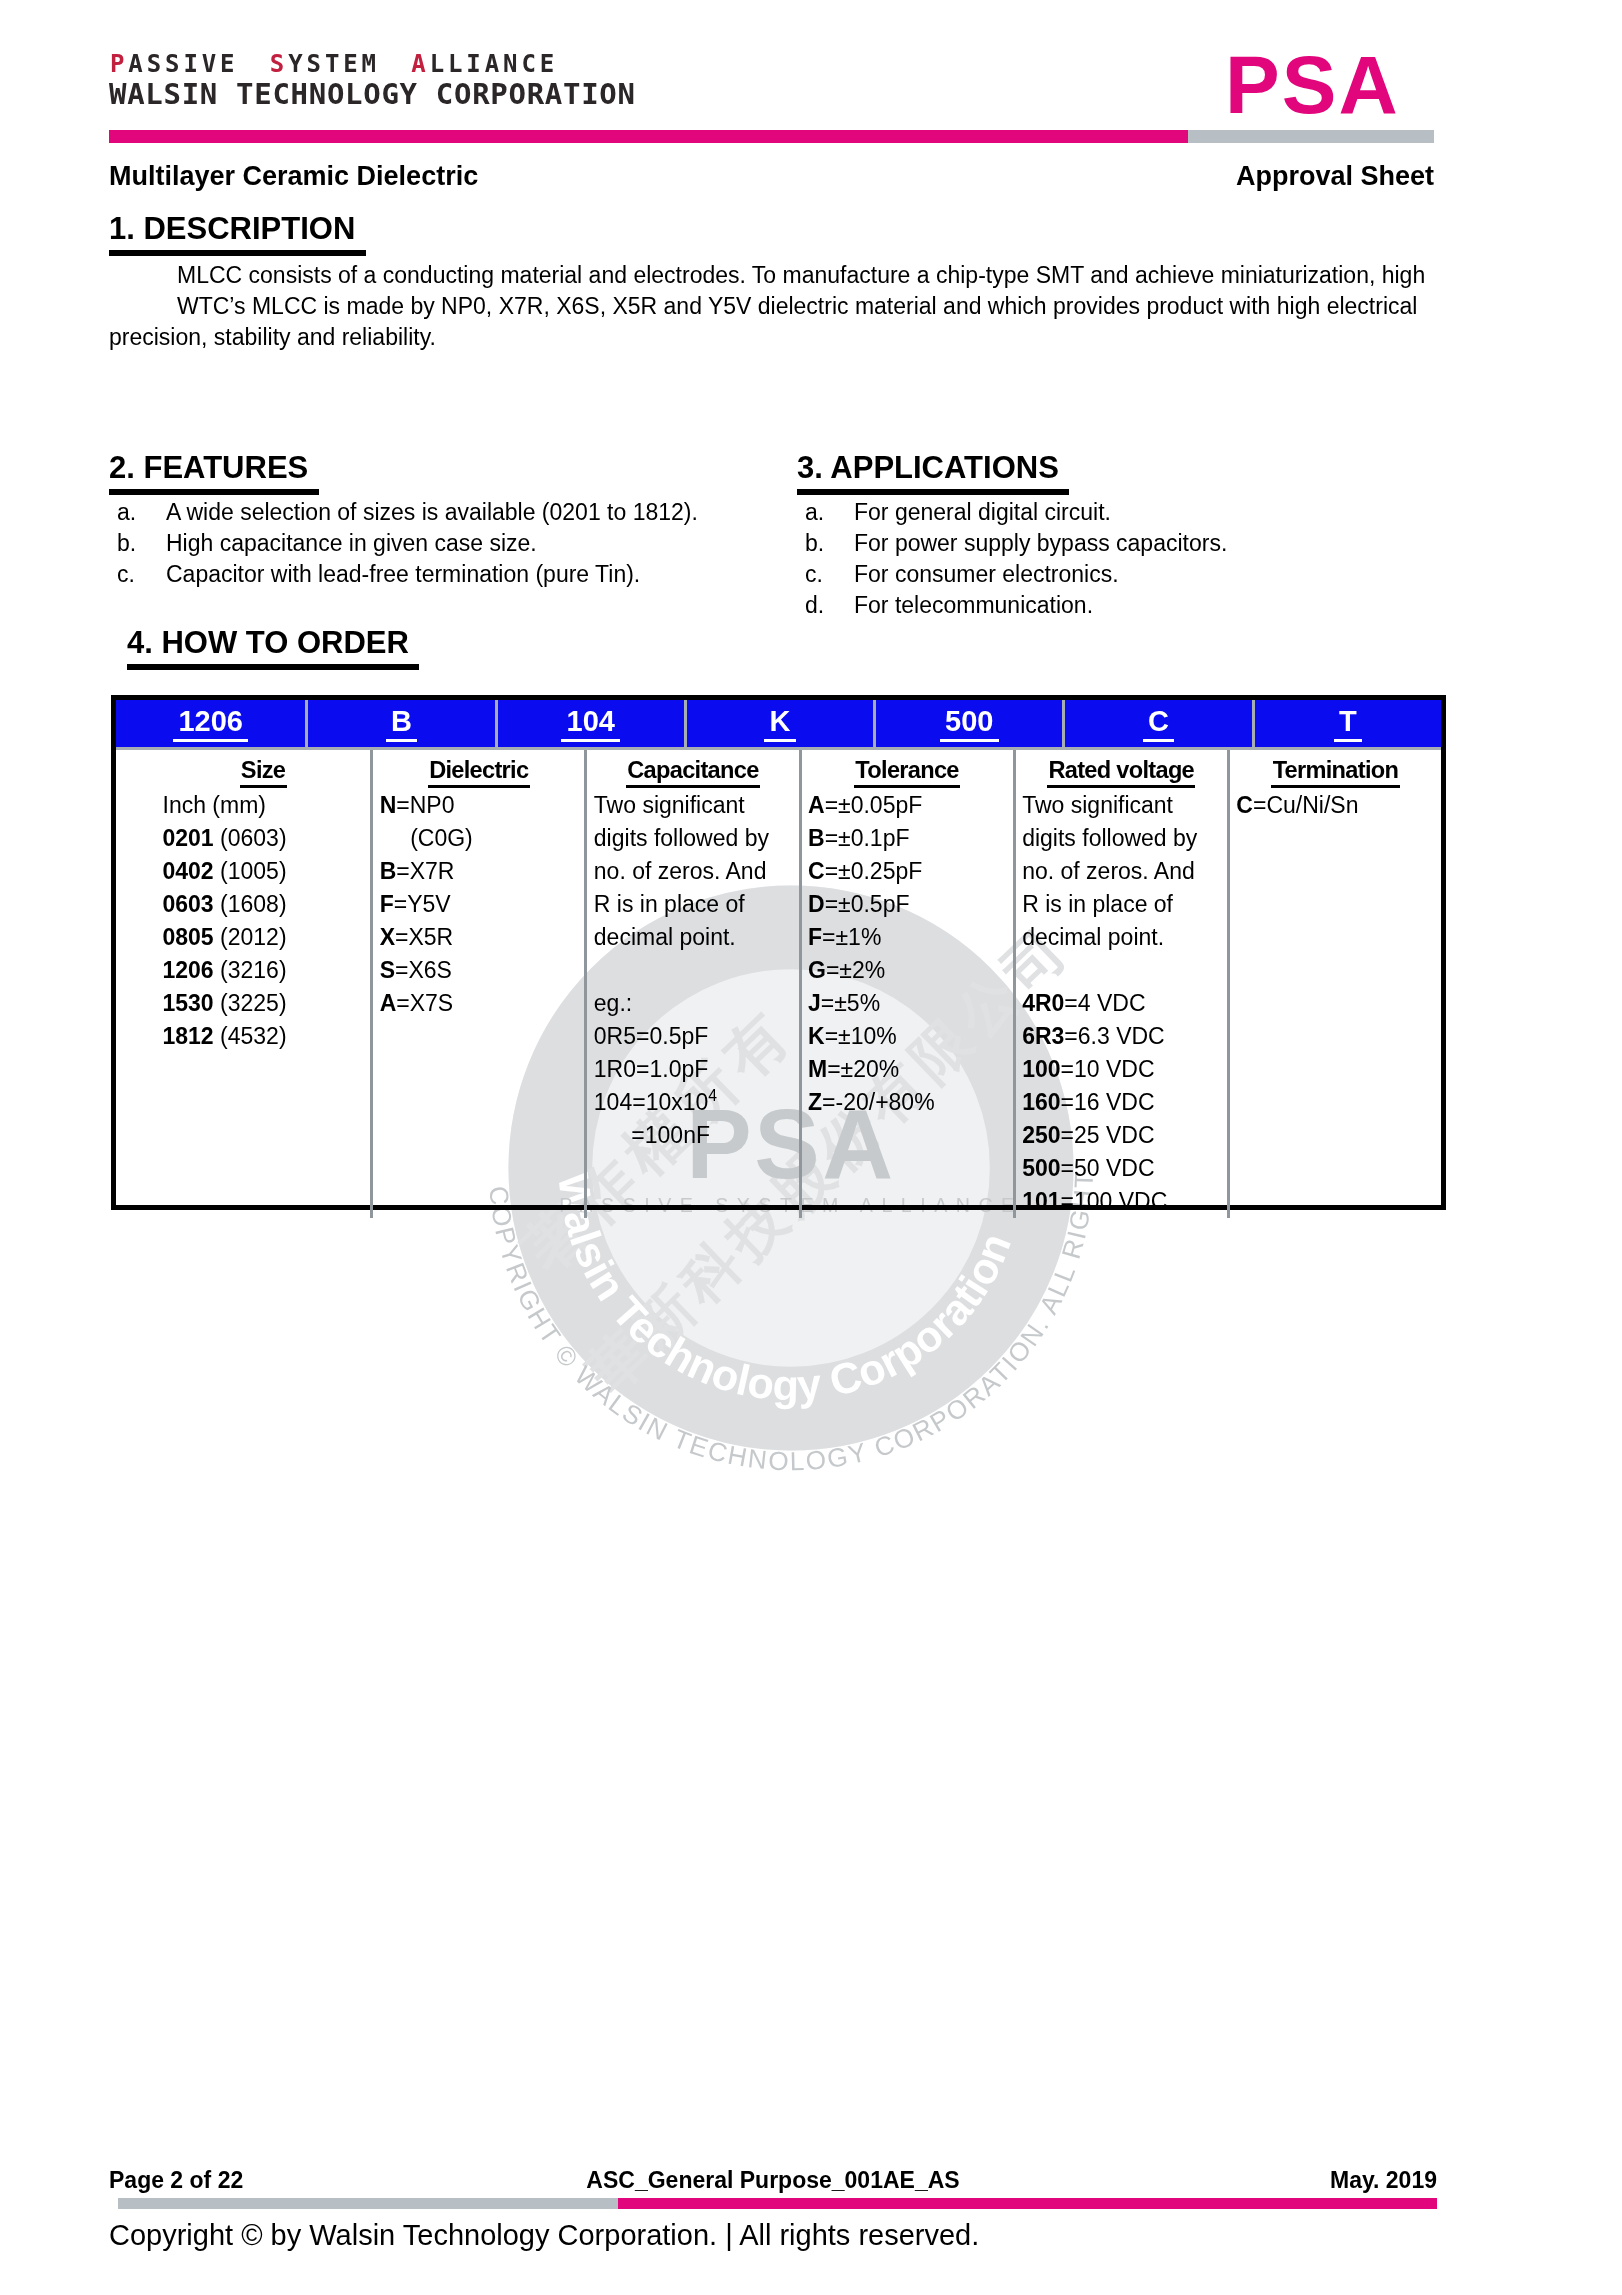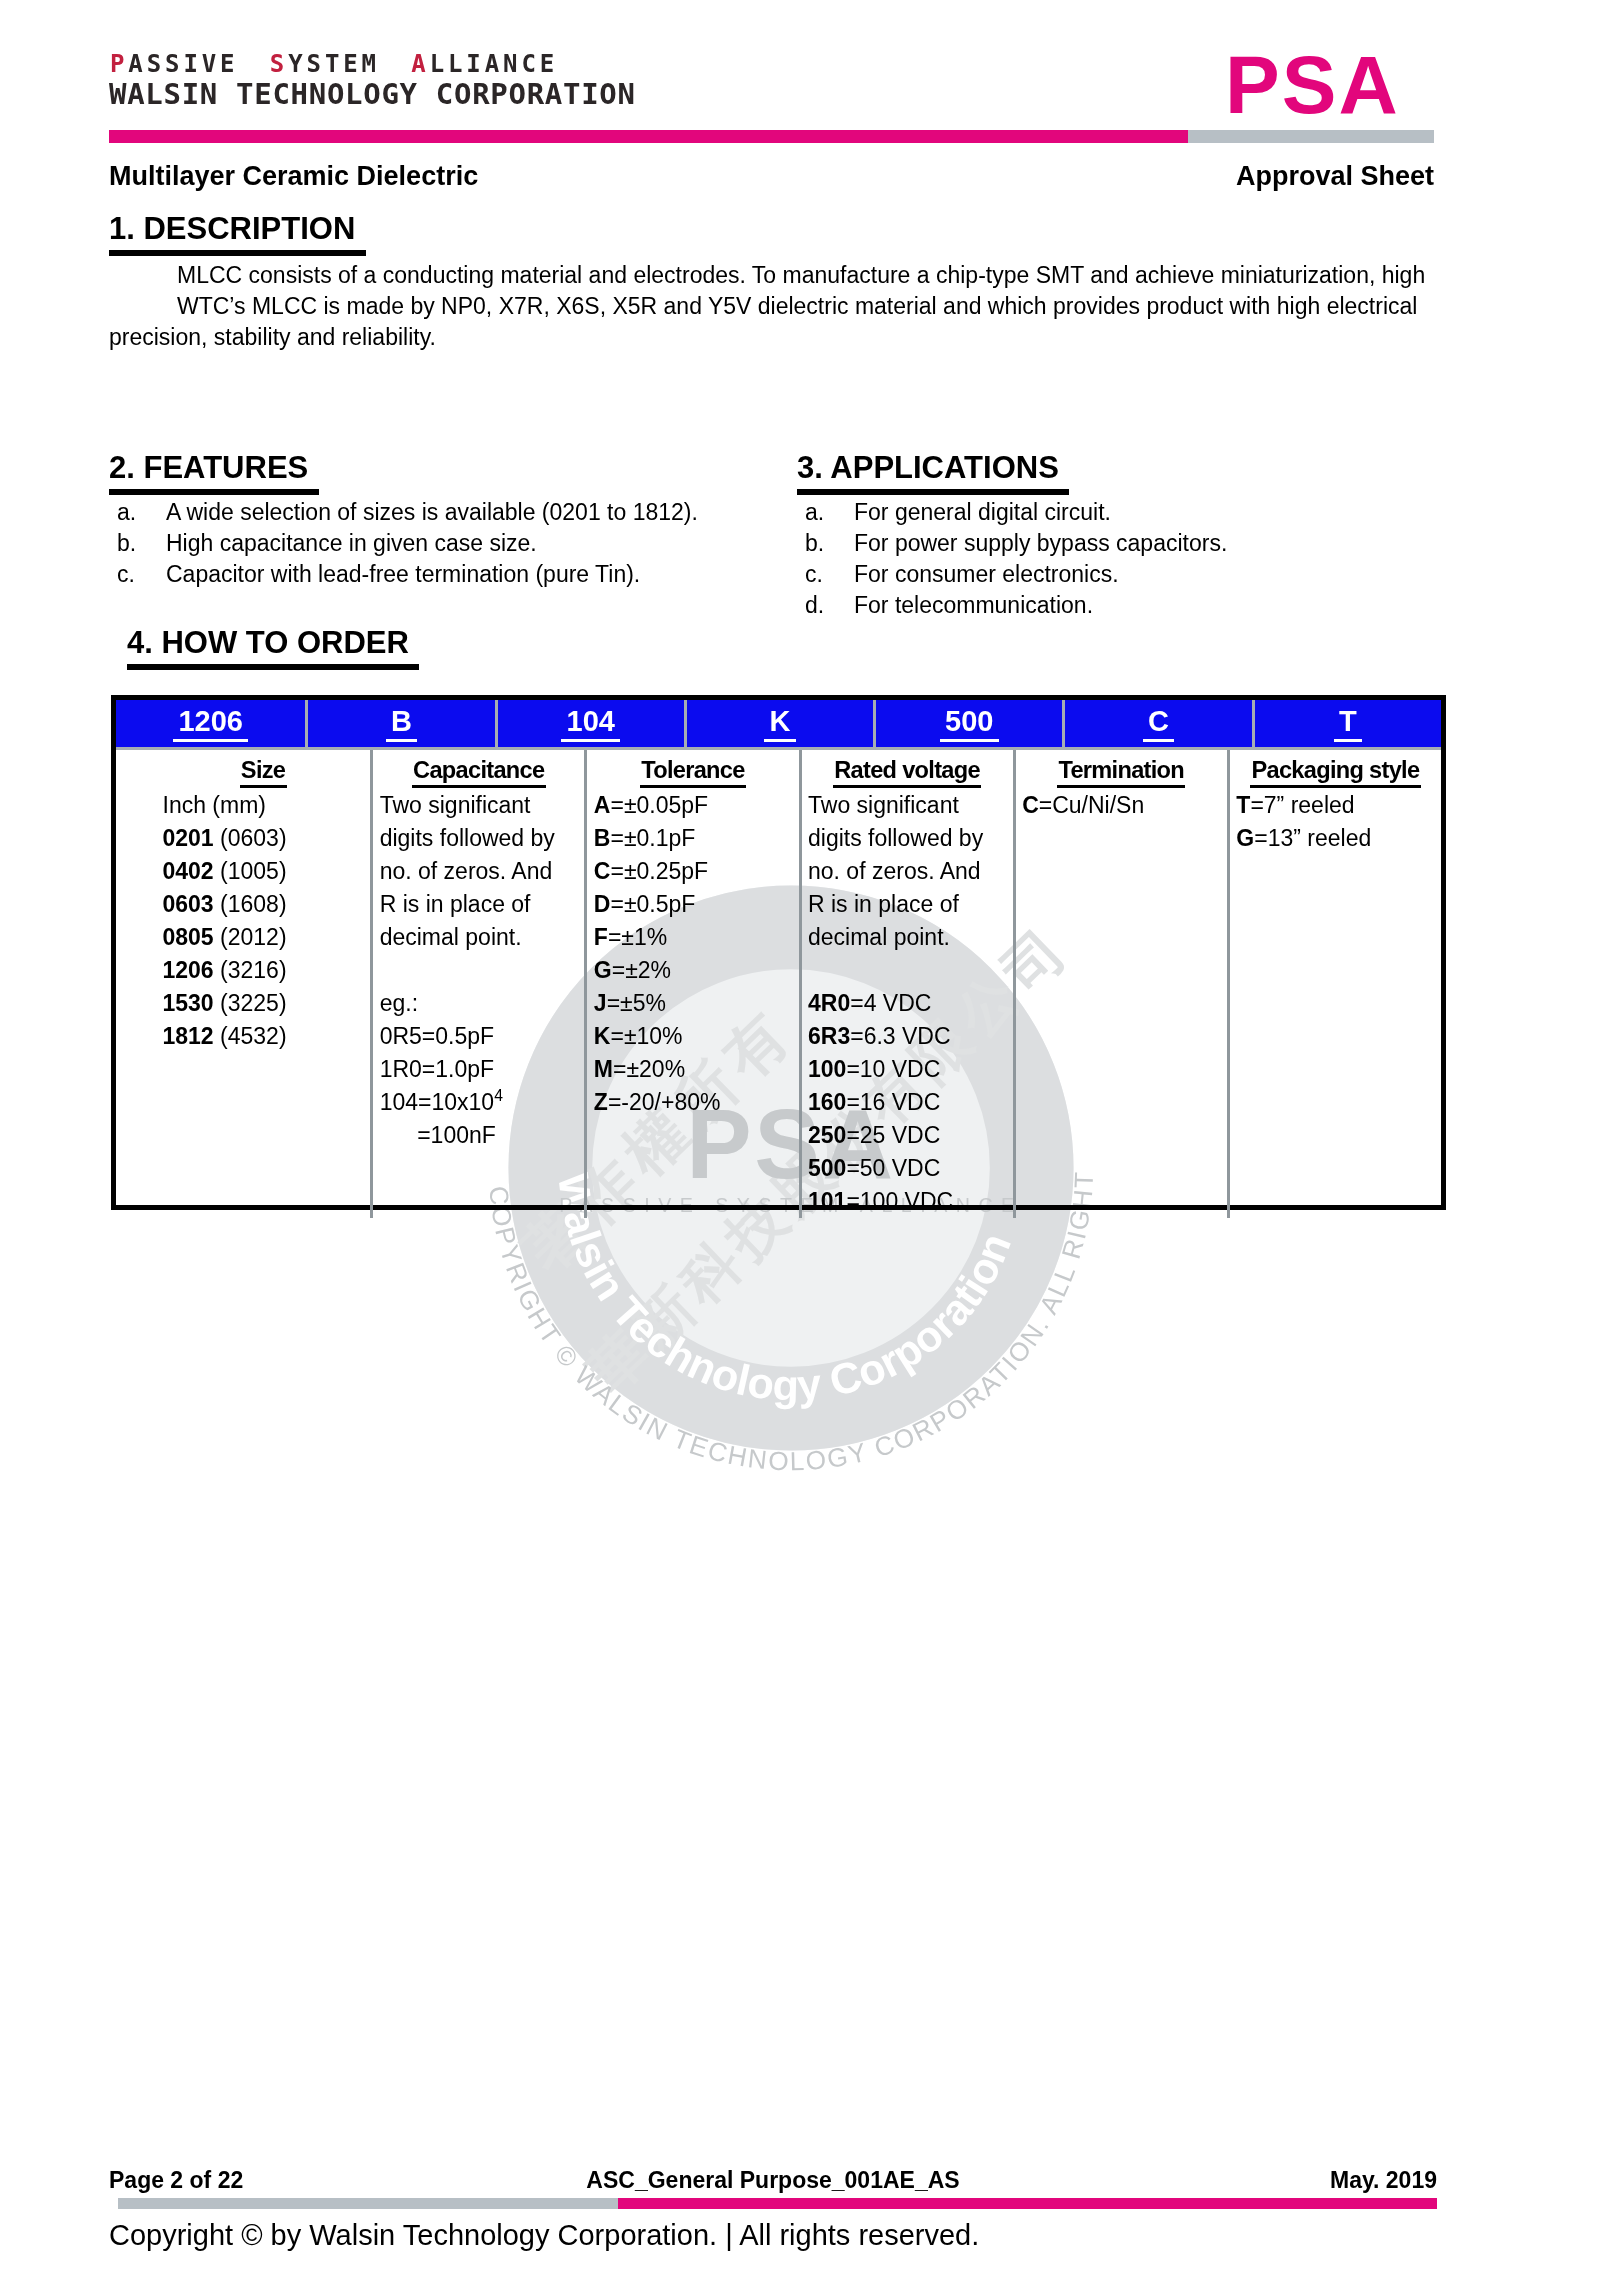--- a/index.html
+++ b/index.html
@@ -187,20 +187,30 @@
           <div class="ot-line">Inch (mm)</div>
           <div class="ot-line"><b>0201</b> (0603)</div>
           <div class="ot-line"><b>0402</b> (1005)</div>
           <div class="ot-line"><b>0603</b> (1608)</div>
           <div class="ot-line"><b>0805</b> (2012)</div>
           <div class="ot-line"><b>1206</b> (3216)</div>
           <div class="ot-line"><b>1530</b> (3225)</div>
           <div class="ot-line"><b>1812</b> (4532)</div>
         </div>
         <div class="ot-col">
+          <div class="ot-label"><span>Dielectric</span></div>
+          <div class="ot-line"><b>N</b>=NP0</div>
+          <div class="ot-line pad1">(C0G)</div>
+          <div class="ot-line"><b>B</b>=X7R</div>
+          <div class="ot-line"><b>F</b>=Y5V</div>
+          <div class="ot-line"><b>X</b>=X5R</div>
+          <div class="ot-line"><b>S</b>=X6S</div>
+          <div class="ot-line"><b>A</b>=X7S</div>
+        </div>
+        <div class="ot-col">
           <div class="ot-label"><span>Capacitance</span></div>
           <div class="ot-line">Two significant</div>
           <div class="ot-line">digits followed by</div>
           <div class="ot-line">no. of zeros. And</div>
           <div class="ot-line">R is in place of</div>
           <div class="ot-line">decimal point.</div>
           <div class="ot-line"></div>
           <div class="ot-line">eg.:</div>
           <div class="ot-line">0R5=0.5pF</div>
           <div class="ot-line">1R0=1.0pF</div>
@@ -233,25 +243,20 @@
           <div class="ot-line"><b>100</b>=10 VDC</div>
           <div class="ot-line"><b>160</b>=16 VDC</div>
           <div class="ot-line"><b>250</b>=25 VDC</div>
           <div class="ot-line"><b>500</b>=50 VDC</div>
           <div class="ot-line"><b>101</b>=100 VDC</div>
         </div>
         <div class="ot-col">
           <div class="ot-label"><span>Termination</span></div>
           <div class="ot-line"><b>C</b>=Cu/Ni/Sn</div>
         </div>
-        <div class="ot-col">
-          <div class="ot-label"><span>Packaging style</span></div>
-          <div class="ot-line"><b>T</b>=7” reeled</div>
-          <div class="ot-line"><b>G</b>=13” reeled</div>
-        </div>
       </div>
   </div>
 
   <div class="footer-row">
     <span class="f-left">Page 2 of 22</span>
     <span class="f-center">ASC_General Purpose_001AE_AS</span>
     <span class="f-right">May. 2019</span>
   </div>
   <div class="footer-bar">
     <div class="fgray"></div>

